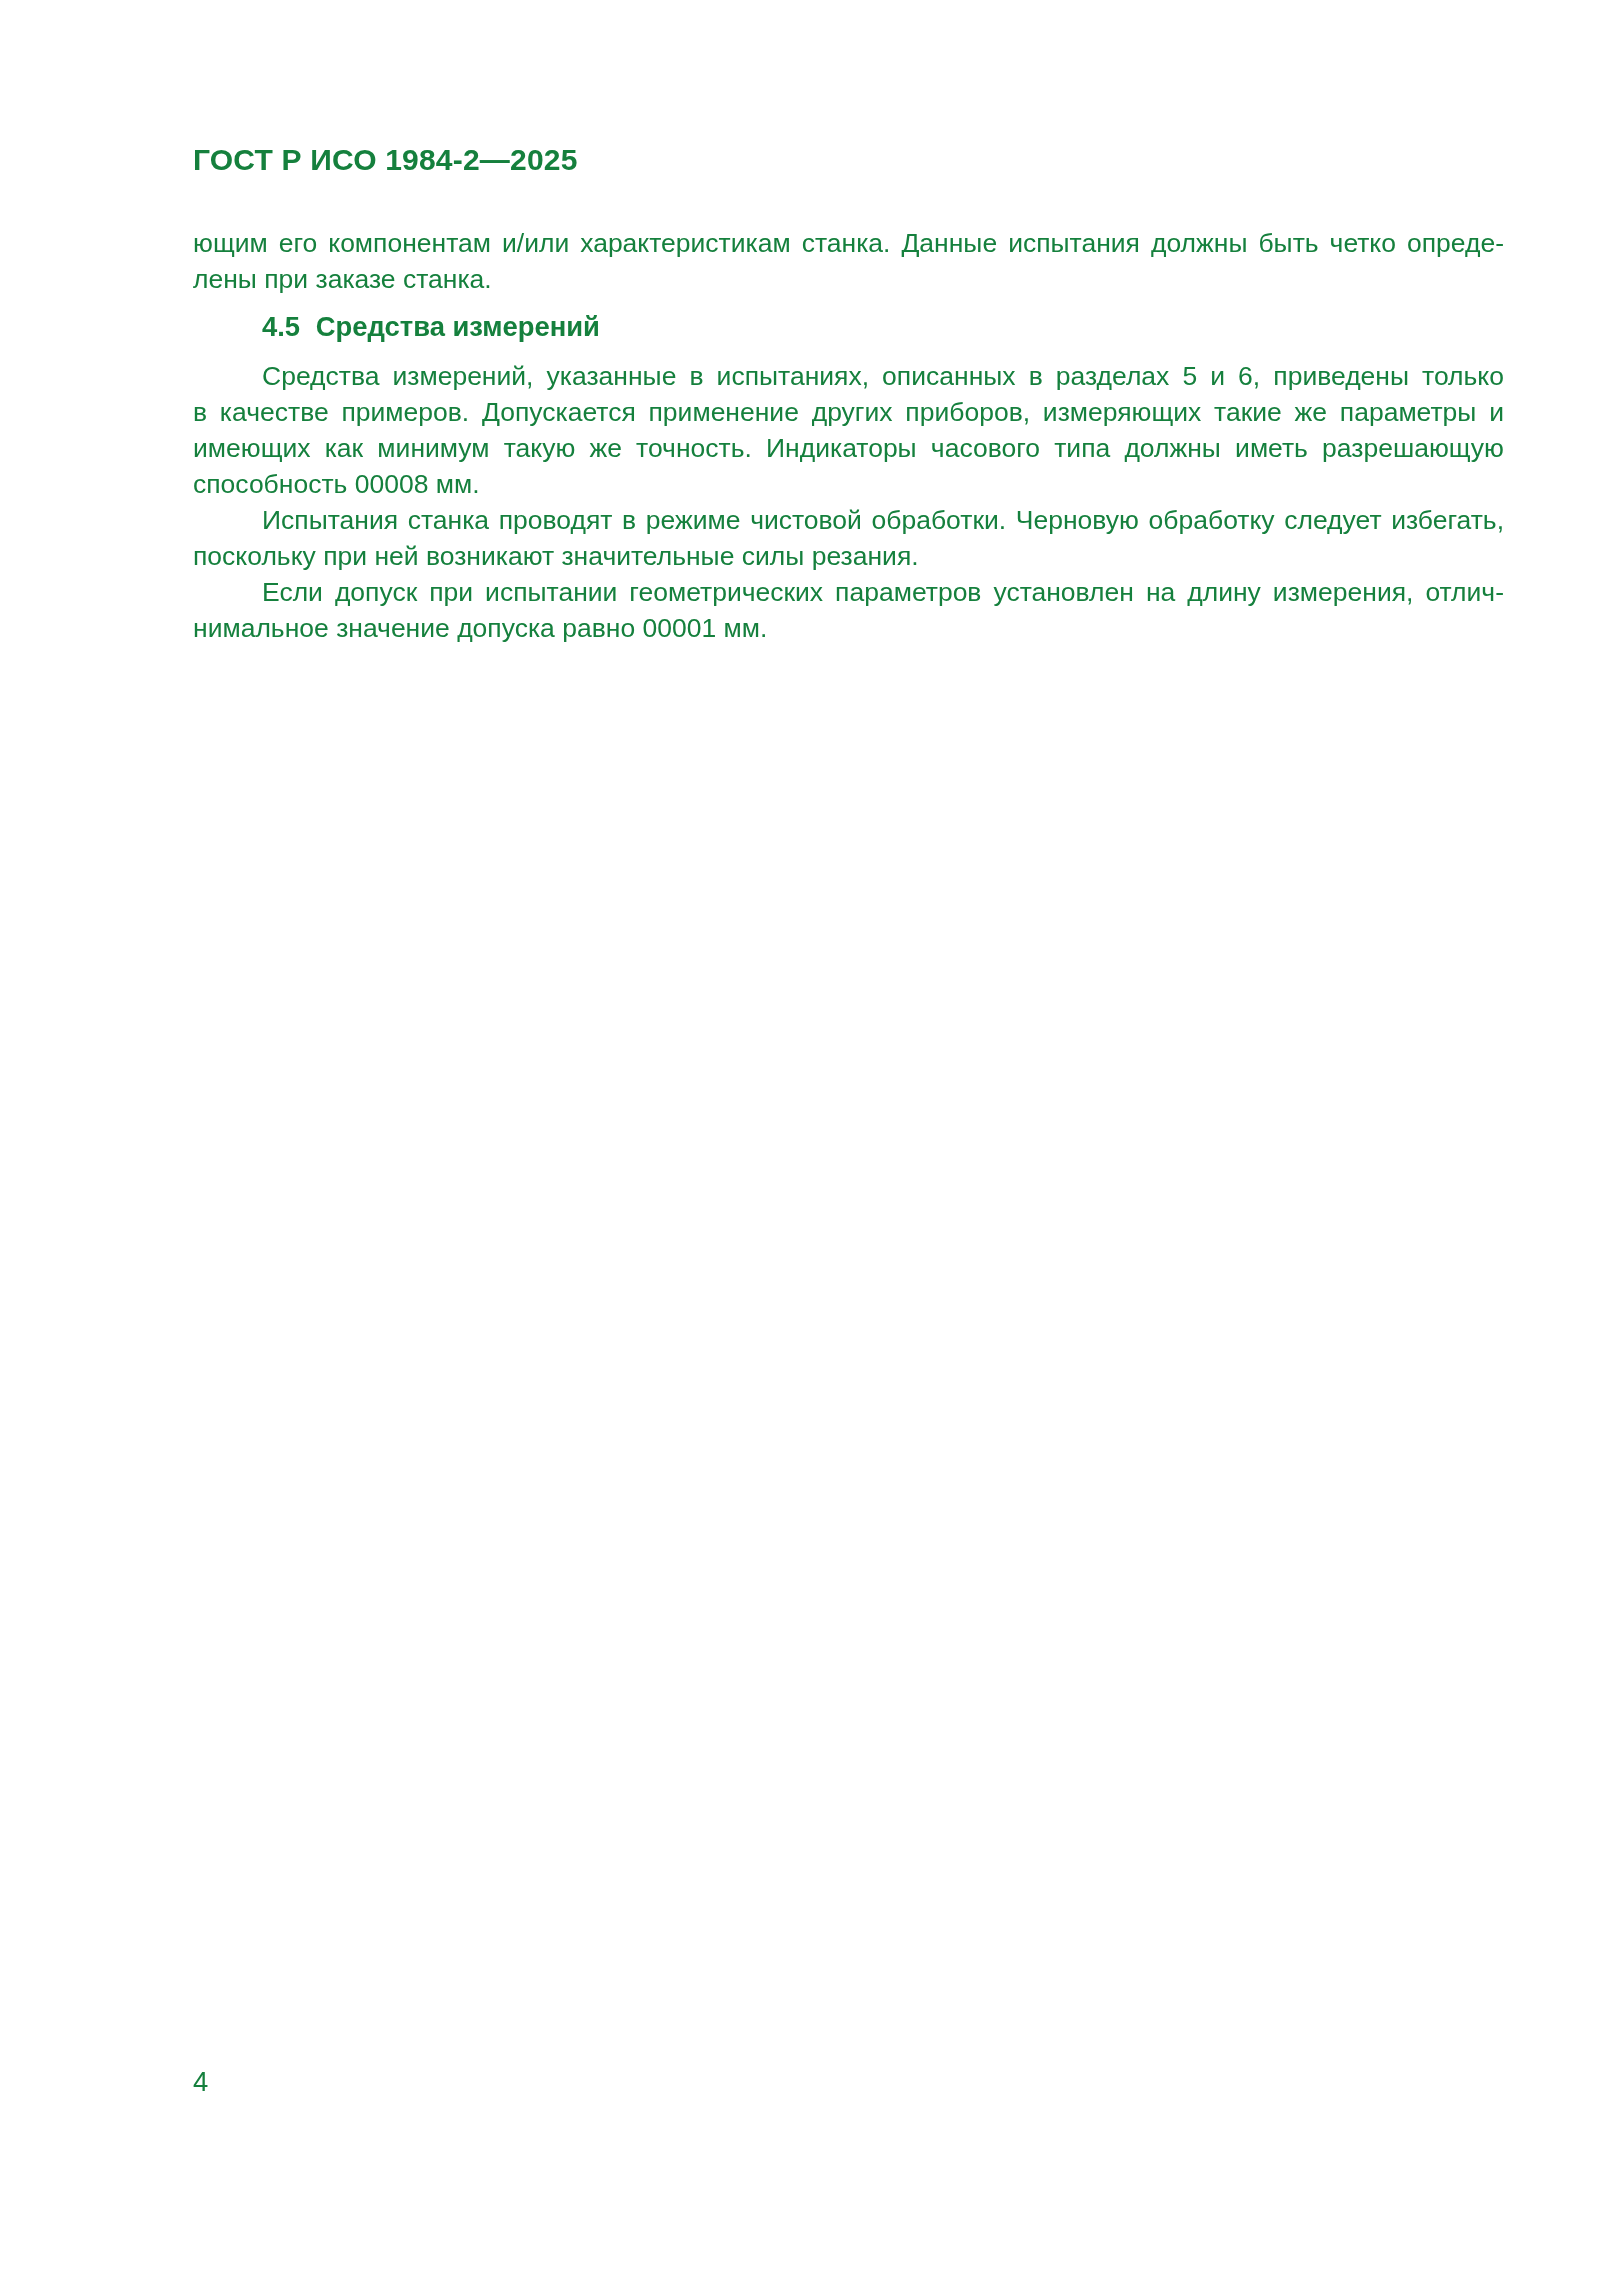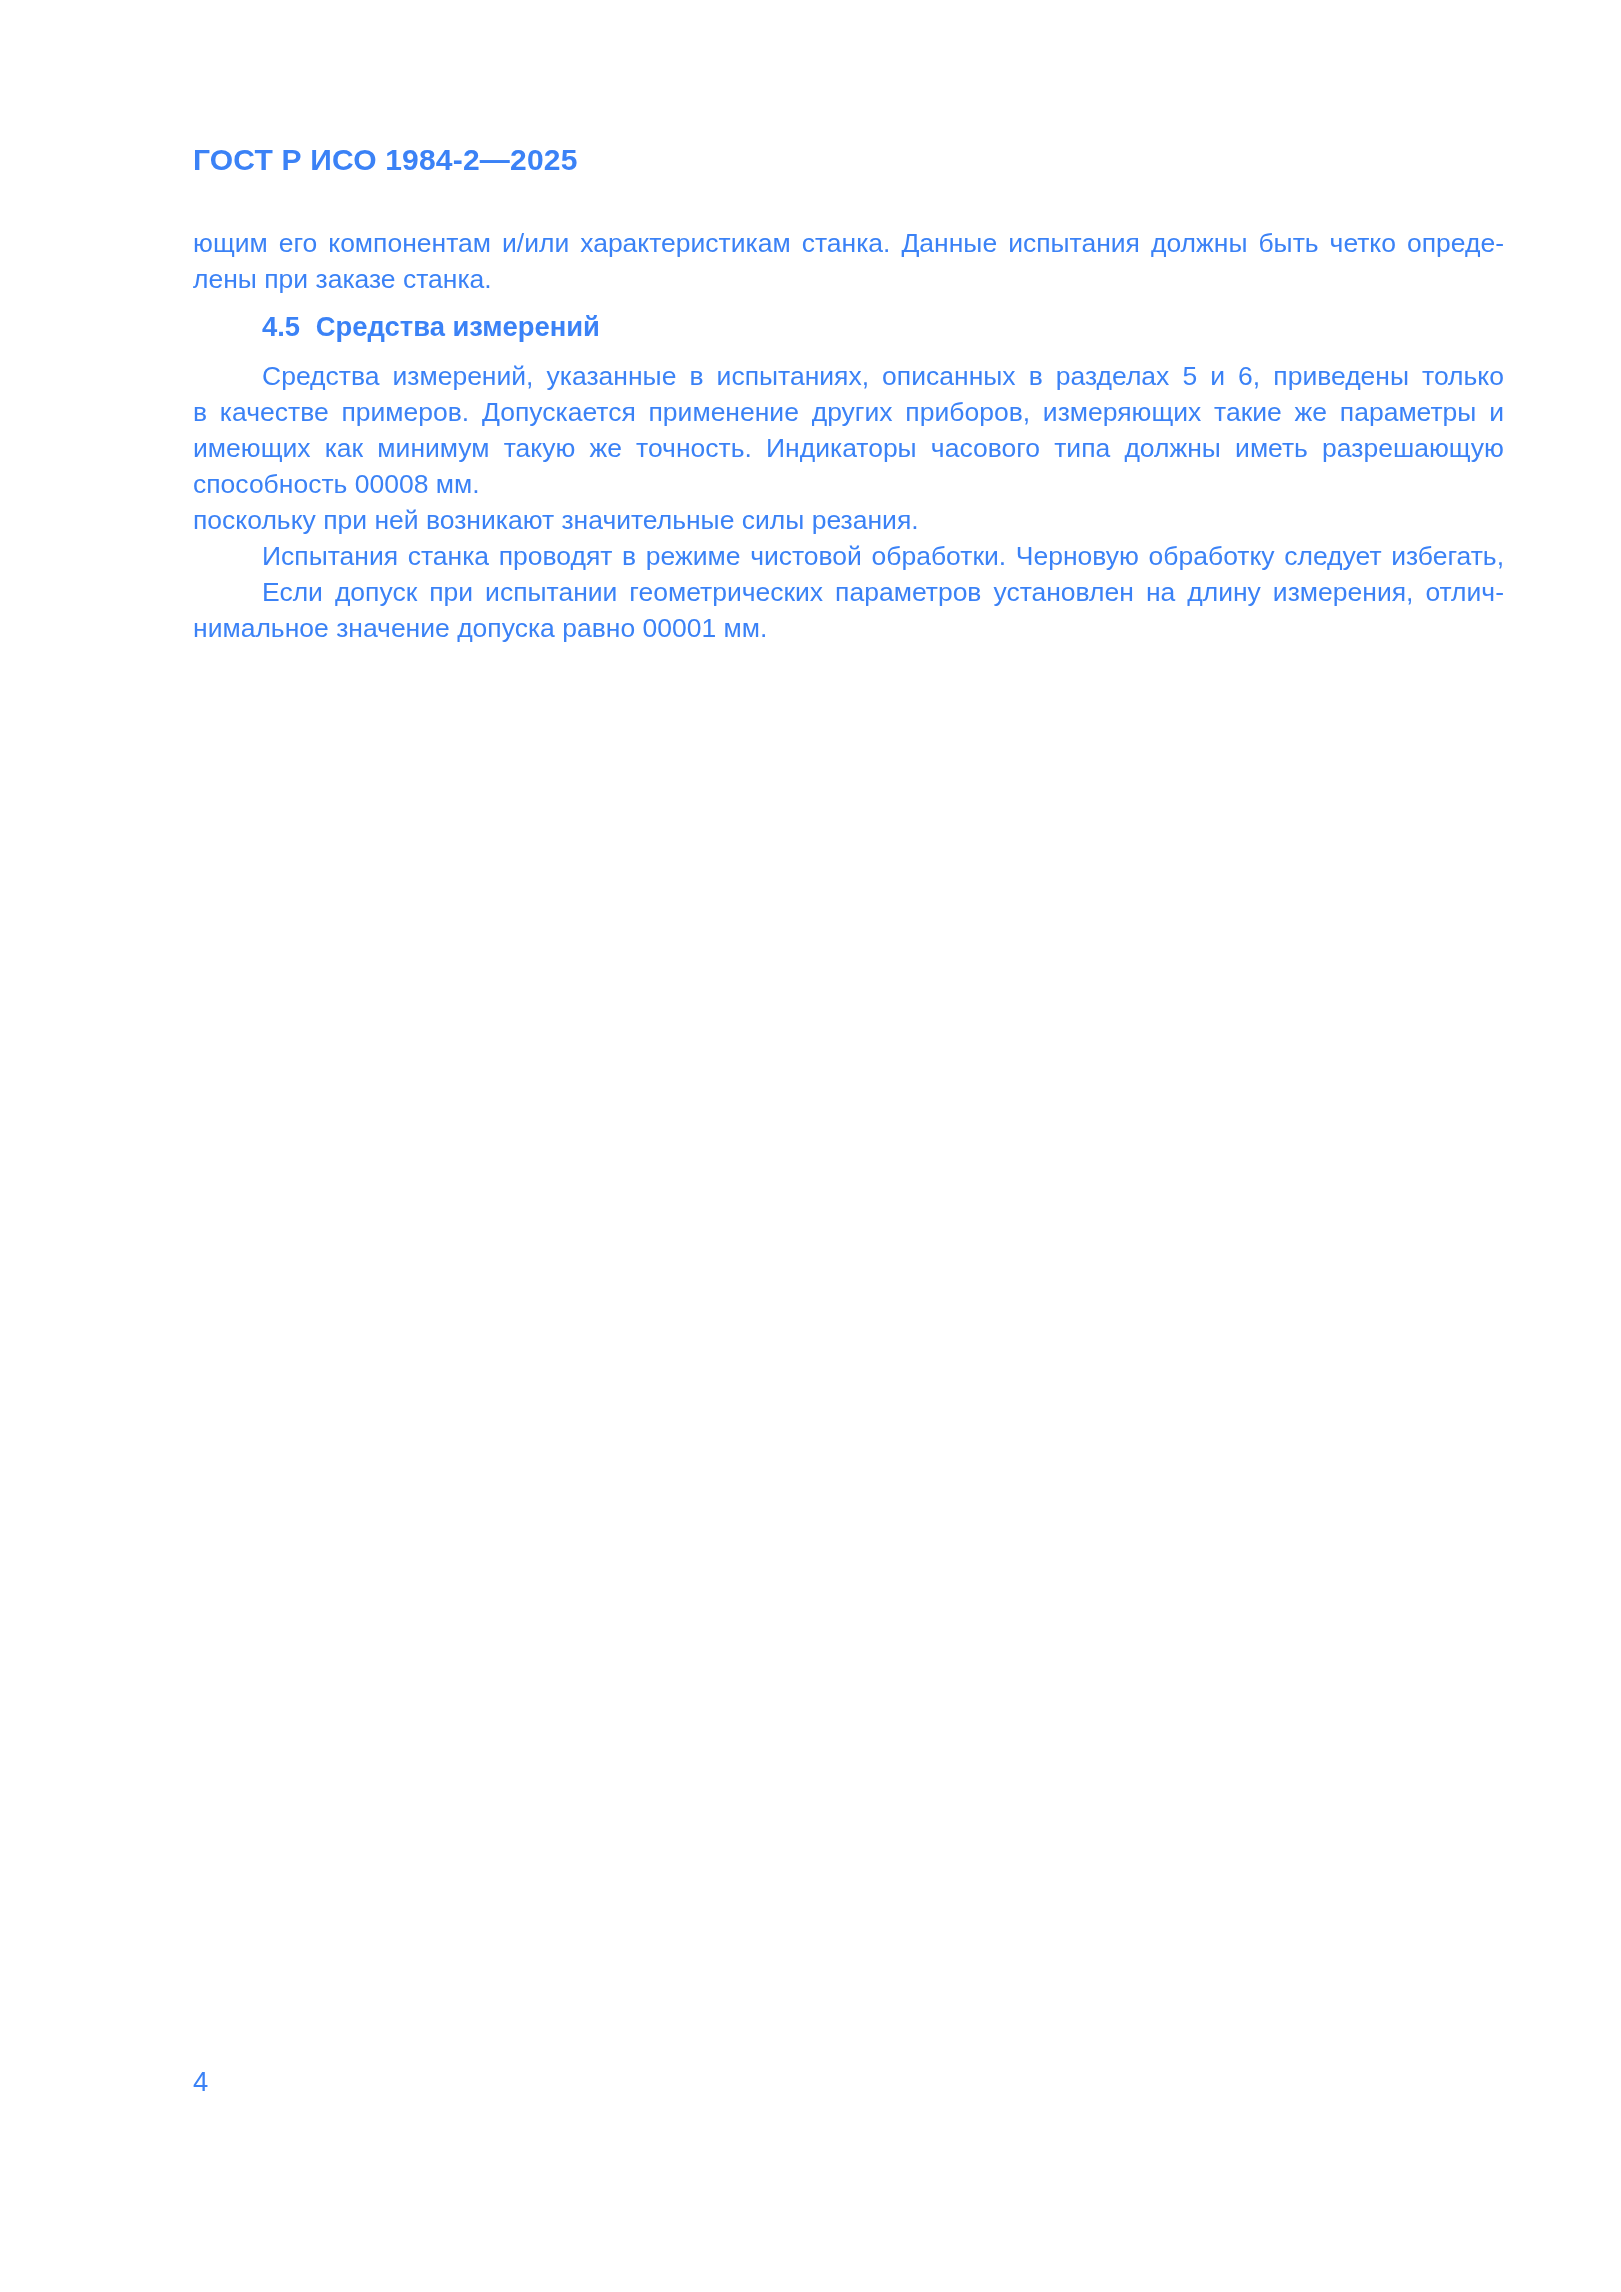--- a/index.html
+++ b/index.html
@@ -5,21 +5,21 @@
   html, body {
     margin: 0;
     padding: 0;
     background: #ffffff;
   }
   .page {
     position: relative;
     width: 1621px;
     height: 2293px;
     background: #ffffff;
-    color: #3b82f6;
+    color: #15803d;
     font-family: "Liberation Sans", sans-serif;
     overflow: hidden;
   }
   .running-header {
     position: absolute;
     left: 193px;
     top: 143px;
     font-size: 30px;
     font-weight: bold;
     letter-spacing: 0.2px;
@@ -85,22 +85,22 @@
 
     <p class="para">
       <span class="line indent" style="display:block">Средства измерений, указанные в испытаниях, описанных в разделах 5 и 6, приведены только</span>
       <span class="line" style="display:block">в качестве примеров. Допускается применение других приборов, измеряющих такие же параметры и</span>
       <span class="line" style="display:block">имеющих как минимум такую же точность. Индикаторы часового типа должны иметь разрешающую</span>
       <span class="line last" style="display:block">способность 00008 мм.</span>
     </p>
 
 
     <p class="para">
+      <span class="line indent" style="display:block">Испытания станка проводят в режиме чистовой обработки. Черновую обработку следует избегать,</span>
       <span class="line last" style="display:block">поскольку при ней возникают значительные силы резания.</span>
-      <span class="line indent" style="display:block">Испытания станка проводят в режиме чистовой обработки. Черновую обработку следует избегать,</span>
     </p>
 
 
     <p class="para">
       <span class="line indent" style="display:block">Если допуск при испытании геометрических параметров установлен на длину измерения, отлич-</span>
       <span class="line last" style="display:block">нимальное значение допуска равно 00001 мм.</span>
     </p>
 
   </div>
 

